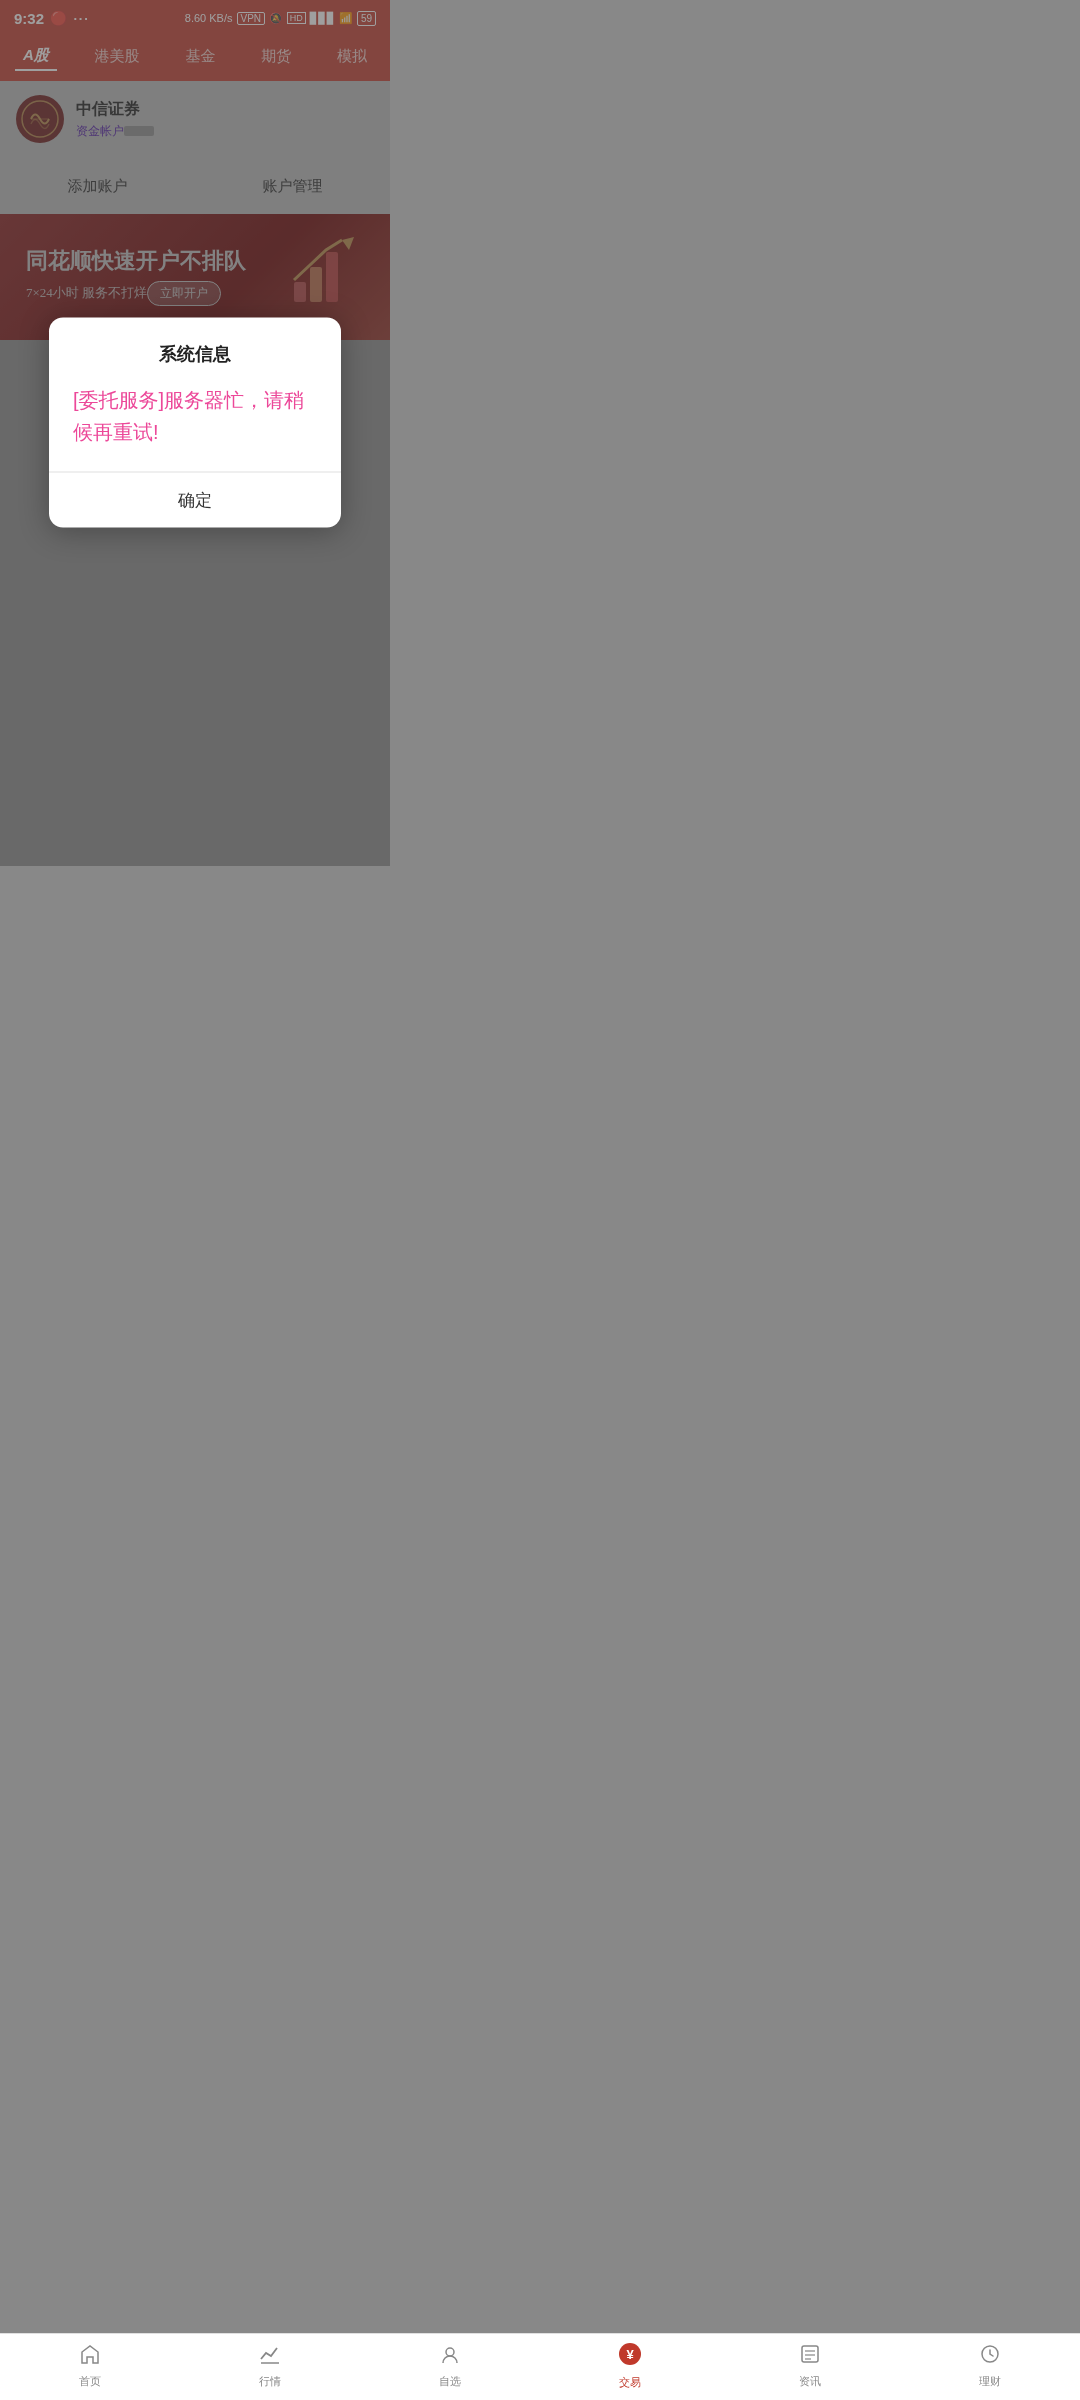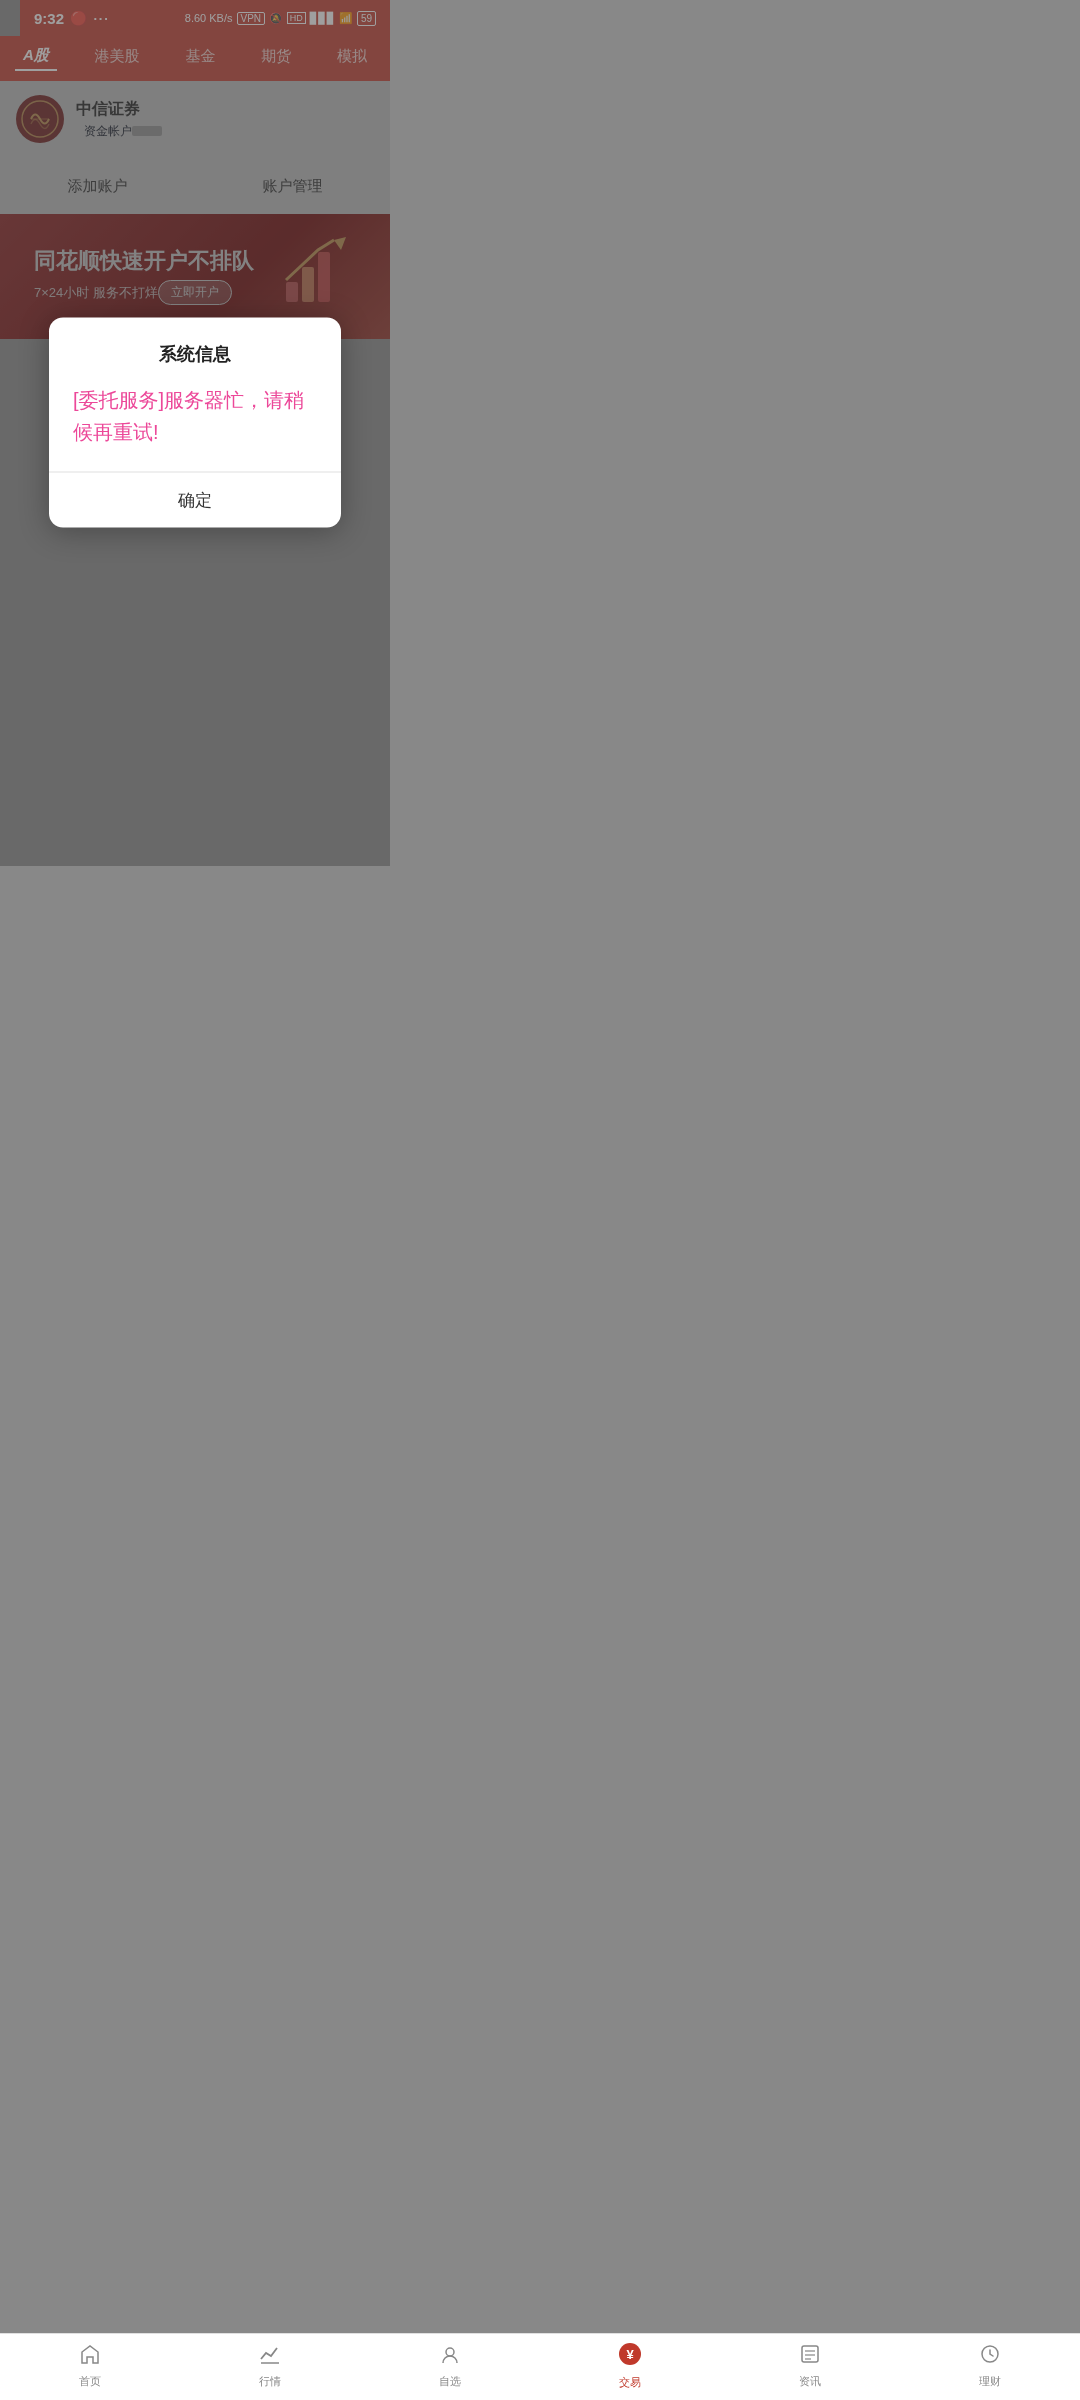--- a/index.html
+++ b/index.html
@@ -15,21 +15,20 @@
     }
 
     
     .status-bar {
       background: #c0392b;
       display: flex;
       justify-content: space-between;
       align-items: center;
       padding: 6px 14px;
       height: 36px;
-      margin-left: 20px;
     }
     .status-time {
       color: white;
       font-size: 15px;
       font-weight: 600;
       display: flex;
       align-items: center;
       gap: 6px;
     }
     .status-right {
@@ -92,25 +91,24 @@
     .account-info {
       flex: 1;
     }
     .account-name {
       font-size: 16px;
       font-weight: 600;
       color: #222;
     }
     .account-sub {
       font-size: 12px;
-      color: #0f172a;
+      color: #6d28d9;
       margin-top: 3px;
       display: flex;
       align-items: center;
-      margin-left: 8px;
     }
     .account-sub-mask {
       width: 30px;
       height: 10px;
       background: #bbb;
       border-radius: 2px;
       display: inline-block;
     }
 
     
@@ -124,26 +122,27 @@
     .action-btn {
       font-size: 15px;
       color: #333;
       cursor: pointer;
       padding: 4px 24px;
     }
 
     
     .banner {
       background: linear-gradient(135deg, #b22222 0%, #8b0000 60%, #c0392b 100%);
-      padding: 18px 34px;
+      padding: 18px 26px;
       display: flex;
       align-items: center;
       justify-content: space-between;
       min-height: 90px;
       filter: brightness(0.75);
+      font-family: Liberation Serif, serif;
     }
     .banner-text-wrap {}
     .banner-title {
       font-size: 22px;
       font-weight: 700;
       color: white;
       line-height: 1.2;
     }
     .banner-sub {
       font-size: 13px;

